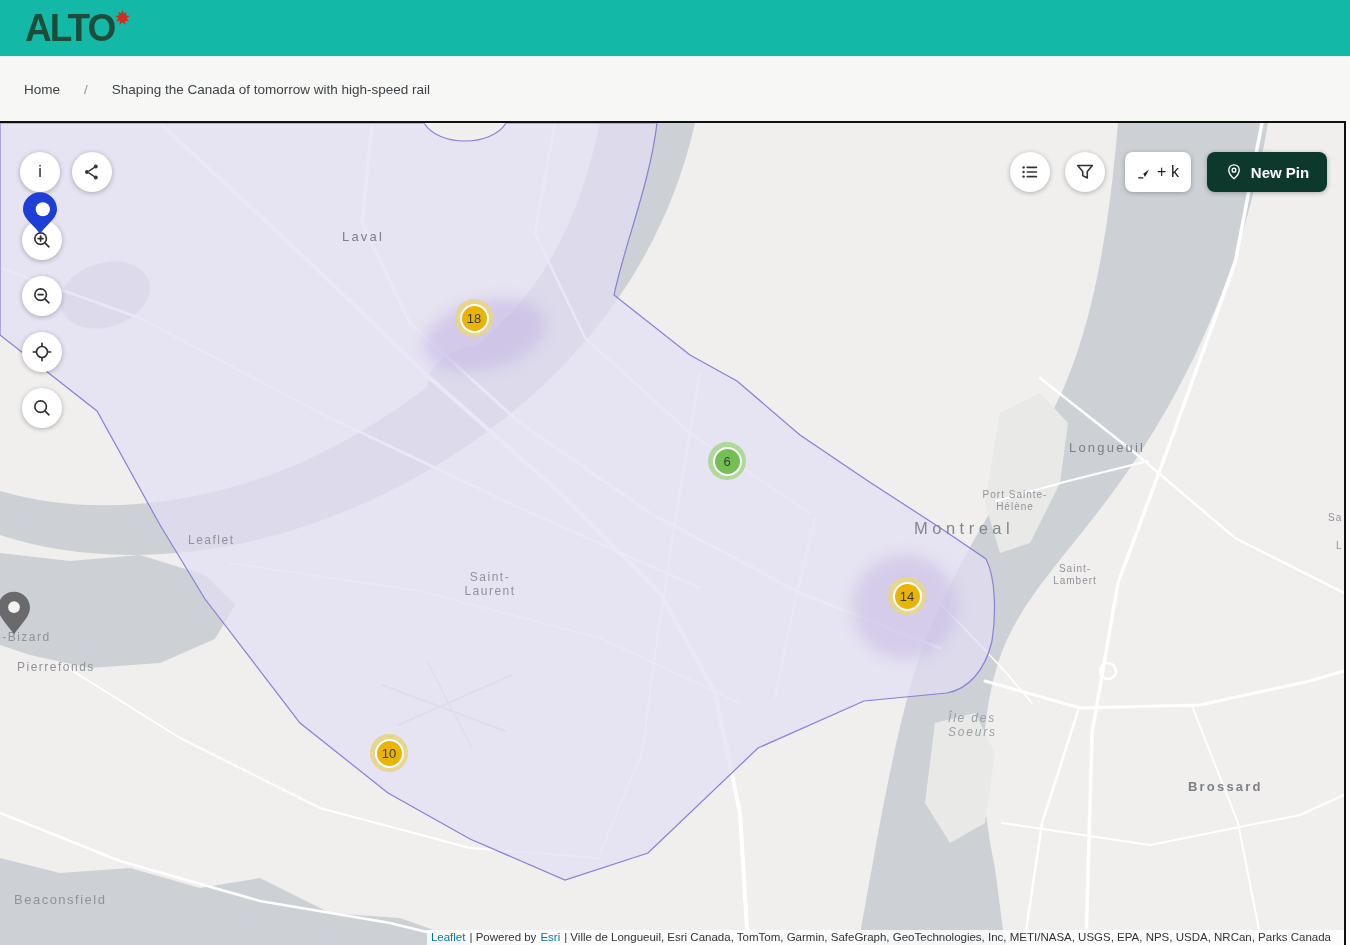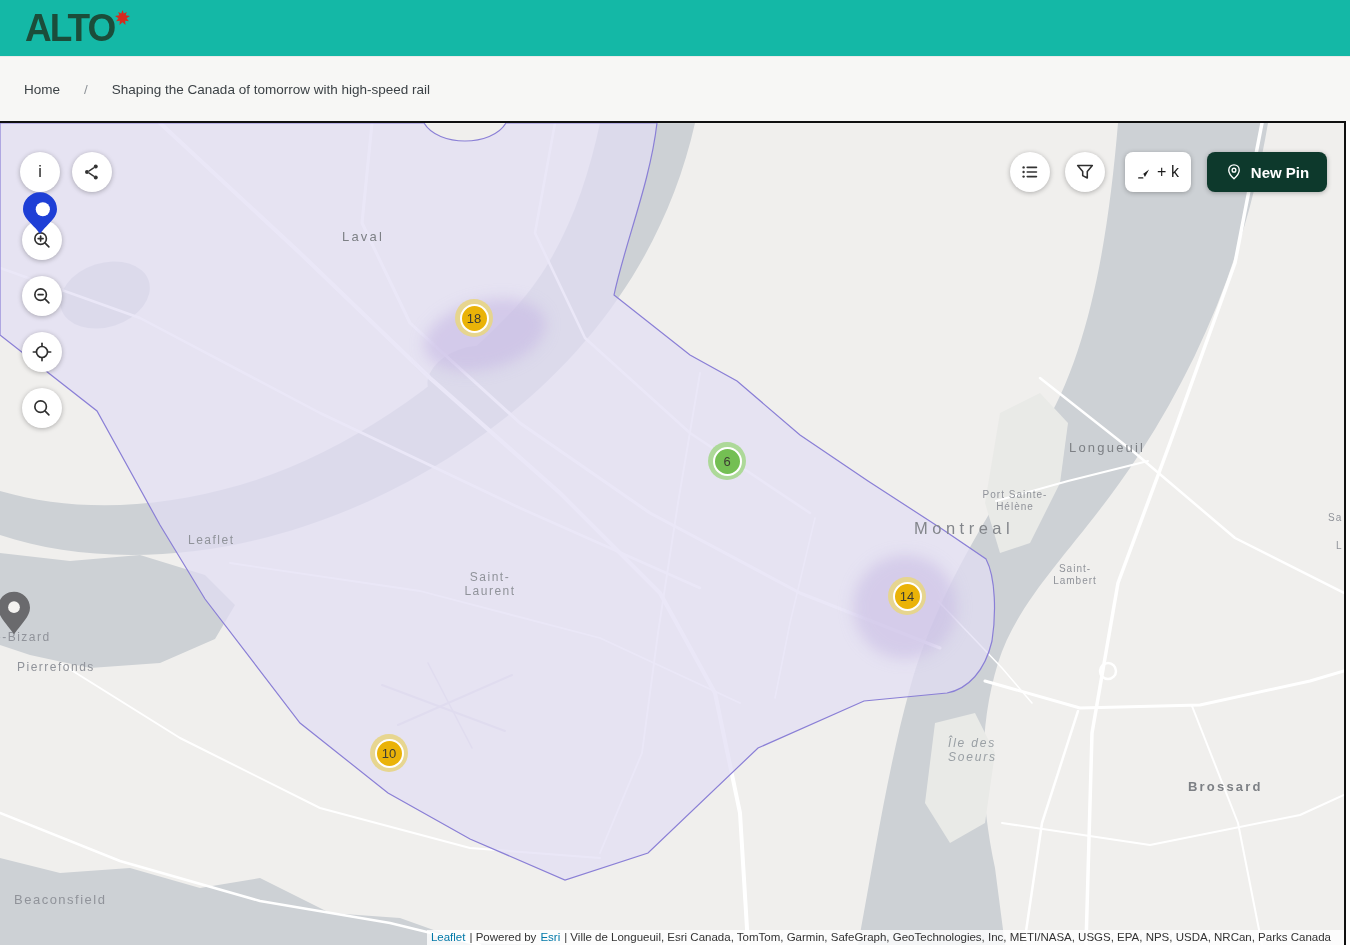--- a/index.html
+++ b/index.html
@@ -158,21 +158,21 @@
 Laurent</div>
   <div class="map-label" style="left:-6px; top:508px;">e-Bizard</div>
   <div class="map-label" style="left:17px; top:538px;">Pierrefonds</div>
   <div class="map-label" style="left:14px; top:770px; font-size:13px;">Beaconsfield</div>
   <div class="map-label big" style="left:914px; top:396px;">Montreal</div>
   <div class="map-label town" style="left:1034px; top:318px;margin-left:35px;">Longueuil</div>
   <div class="map-label center small" style="left:970px; top:366px; width:90px;">Port Sainte-
 Hélène</div>
   <div class="map-label center small" style="left:1040px; top:440px; width:70px;">Saint-
 Lambert</div>
-  <div class="map-label water" style="left:948px; top:614px;">Île des
+  <div class="map-label water" style="left:948px; top:589px;">Île des
 Soeurs</div>
   <div class="map-label town" style="left:1188px; top:657px;font-weight:bold;">Brossard</div>
   <div class="map-label small" style="left:1328px; top:389px;">Sa</div>
   <div class="map-label small" style="left:1336px; top:417px;">L</div>
 
   <div class="cluster gold" style="left:455px; top:176px;">
     <div class="inner">
         <span>18</span>
       </div>
   </div>

